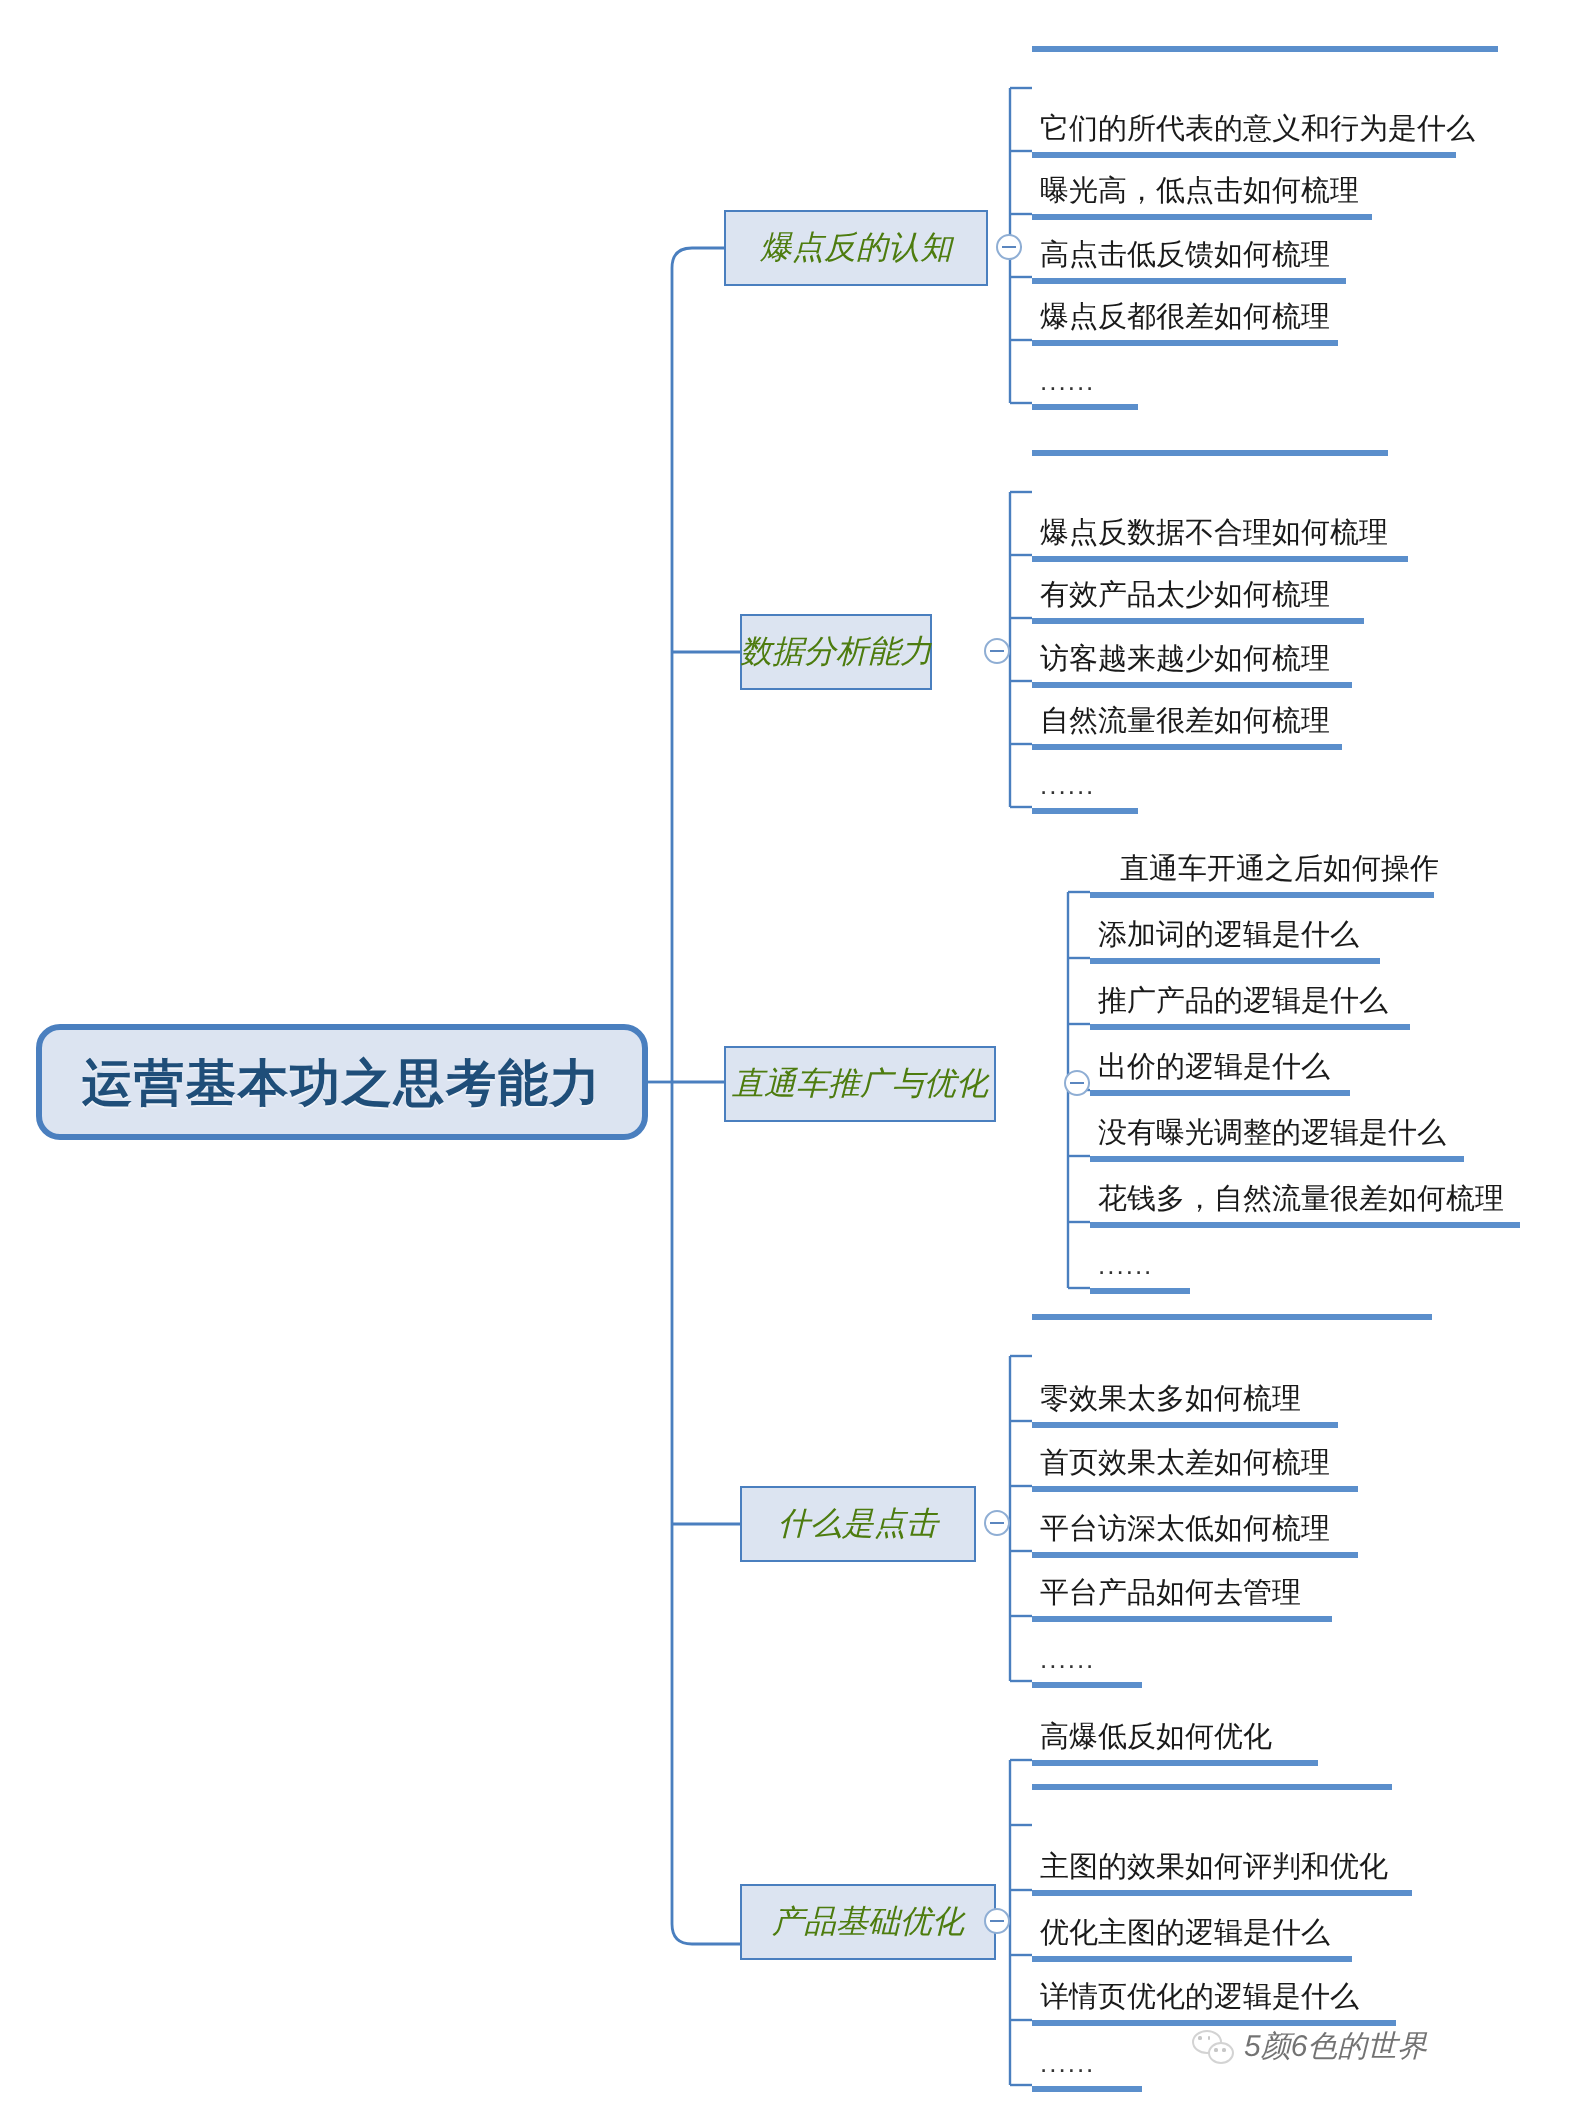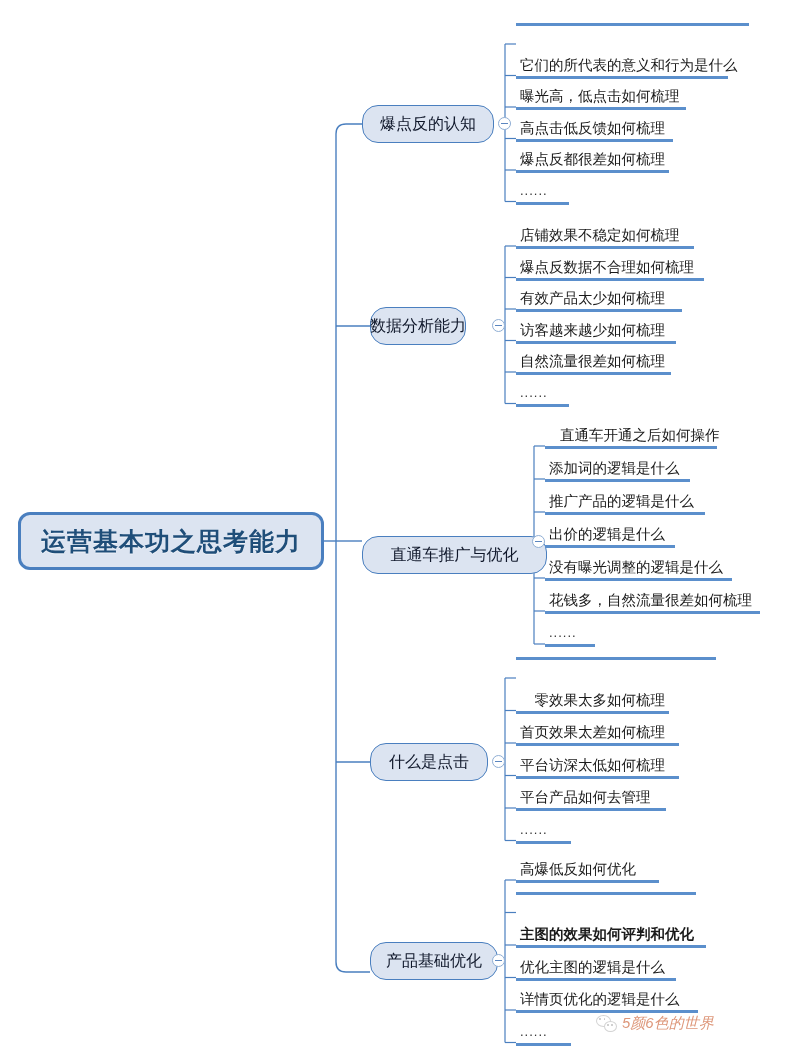--- a/index.html
+++ b/index.html
@@ -49,28 +49,29 @@
     pointer-events: none;
   }
 
   
   .branch-node {
     position: absolute;
     box-sizing: border-box;
     height: 38px;
     background: #dce4f1;
     border: 1.5px solid #4a7fbf;
-    border-radius: 16px;
+    border-radius: 0;
     display: flex;
     align-items: center;
     justify-content: center;
-    color: #0f172a;
+    color: #4d7c0f;
     font-size: 16px;
     white-space: nowrap;
     padding: 0 10px;
+    font-style: italic;
   }
 
   
   .collapse-toggle {
     position: absolute;
     width: 13px;
     height: 13px;
     box-sizing: border-box;
     border: 1px solid #8faed4;
     border-radius: 50%;
@@ -116,21 +117,21 @@
     position: absolute;
     left: 596px;
     top: 1014px;
     display: flex;
     align-items: center;
     gap: 6px;
     opacity: .55;
   }
   .watermark .wm-text {
     font-size: 15px;
-    color: #c2410c;
+    color: #000000;
     font-style: italic;
     white-space: nowrap;
   }
   .watermark .wechat-icon {
     width: 20px;
     height: 17px;
     position: relative;
     display: inline-block;
   }
   .watermark .wechat-icon .bubble-a,
@@ -255,21 +256,20 @@
       </div>
       <div class="leaf dots" style="left: 516px; top: 180.5px;">
         <span class="leaf-text">......</span>
         <span class="leaf-rule" style="width: 53px; margin-left: 0px;"></span>
       </div>
       <div class="branch-node" style="left: 370px; top: 307px; width: 96px;">
         <span>数据分析能力</span>
       </div>
       <div class="collapse-toggle" style="left: 492px; top: 319px;"></div>
       <div class="leaf" style="left: 516px; top: 225px;">
-        <span class="leaf-text">店铺效果不稳定如何梳理</span>
         <span class="leaf-rule" style="width: 178px; margin-left: 0px;"></span>
       </div>
       <div class="leaf" style="left: 516px; top: 256.5px;">
         <span class="leaf-text">爆点反数据不合理如何梳理</span>
         <span class="leaf-rule" style="width: 188px; margin-left: 0px;"></span>
       </div>
       <div class="leaf" style="left: 516px; top: 288px;">
         <span class="leaf-text">有效产品太少如何梳理</span>
         <span class="leaf-rule" style="width: 166px; margin-left: 0px;"></span>
       </div>
@@ -278,21 +278,21 @@
         <span class="leaf-rule" style="width: 160px; margin-left: 0px;"></span>
       </div>
       <div class="leaf" style="left: 516px; top: 351px;">
         <span class="leaf-text">自然流量很差如何梳理</span>
         <span class="leaf-rule" style="width: 155px; margin-left: 0px;"></span>
       </div>
       <div class="leaf dots" style="left: 516px; top: 382.5px;">
         <span class="leaf-text">......</span>
         <span class="leaf-rule" style="width: 53px; margin-left: 0px;"></span>
       </div>
-      <div class="branch-node" style="left: 362px; top: 536px; width: 185px;">
+      <div class="branch-node" style="left: 362px; top: 523px; width: 136px;">
         <span>直通车推广与优化</span>
       </div>
       <div class="collapse-toggle" style="left: 532px; top: 535px;"></div>
       <div class="leaf" style="left: 556px; top: 425px;">
         <span class="leaf-text">直通车开通之后如何操作</span>
         <span class="leaf-rule" style="width: 172px; margin-left: -11px;"></span>
       </div>
       <div class="leaf" style="left: 545px; top: 458px;">
         <span class="leaf-text">添加词的逻辑是什么</span>
         <span class="leaf-rule" style="width: 145px; margin-left: 0px;"></span>
@@ -317,21 +317,21 @@
         <span class="leaf-text">......</span>
         <span class="leaf-rule" style="width: 50px; margin-left: 0px;"></span>
       </div>
       <div class="branch-node" style="left: 370px; top: 743px; width: 118px;">
         <span>什么是点击</span>
       </div>
       <div class="collapse-toggle" style="left: 492px; top: 755px;"></div>
       <div class="leaf" style="left: 516px; top: 657px;">
         <span class="leaf-rule" style="width: 200px; margin-left: 0px;"></span>
       </div>
-      <div class="leaf" style="left: 516px; top: 689.5px; text-align: right;">
+      <div class="leaf" style="left: 516px; top: 689.5px;">
         <span class="leaf-text">零效果太多如何梳理</span>
         <span class="leaf-rule" style="width: 153px; margin-left: 0px;"></span>
       </div>
       <div class="leaf" style="left: 516px; top: 722px;">
         <span class="leaf-text">首页效果太差如何梳理</span>
         <span class="leaf-rule" style="width: 163px; margin-left: 0px;"></span>
       </div>
       <div class="leaf" style="left: 516px; top: 754.5px;">
         <span class="leaf-text">平台访深太低如何梳理</span>
         <span class="leaf-rule" style="width: 163px; margin-left: 0px;"></span>
@@ -348,21 +348,21 @@
         <span>产品基础优化</span>
       </div>
       <div class="collapse-toggle" style="left: 492px; top: 954px;"></div>
       <div class="leaf" style="left: 516px; top: 859px;">
         <span class="leaf-text">高爆低反如何优化</span>
         <span class="leaf-rule" style="width: 143px; margin-left: 0px;"></span>
       </div>
       <div class="leaf" style="left: 516px; top: 891.5px;">
         <span class="leaf-rule" style="width: 180px; margin-left: 0px;"></span>
       </div>
-      <div class="leaf" style="left: 516px; top: 924px; font-weight: bold;">
+      <div class="leaf" style="left: 516px; top: 924px;">
         <span class="leaf-text">主图的效果如何评判和优化</span>
         <span class="leaf-rule" style="width: 190px; margin-left: 0px;"></span>
       </div>
       <div class="leaf" style="left: 516px; top: 956.5px;">
         <span class="leaf-text">优化主图的逻辑是什么</span>
         <span class="leaf-rule" style="width: 160px; margin-left: 0px;"></span>
       </div>
       <div class="leaf" style="left: 516px; top: 989px;">
         <span class="leaf-text">详情页优化的逻辑是什么</span>
         <span class="leaf-rule" style="width: 182px; margin-left: 0px;"></span>

